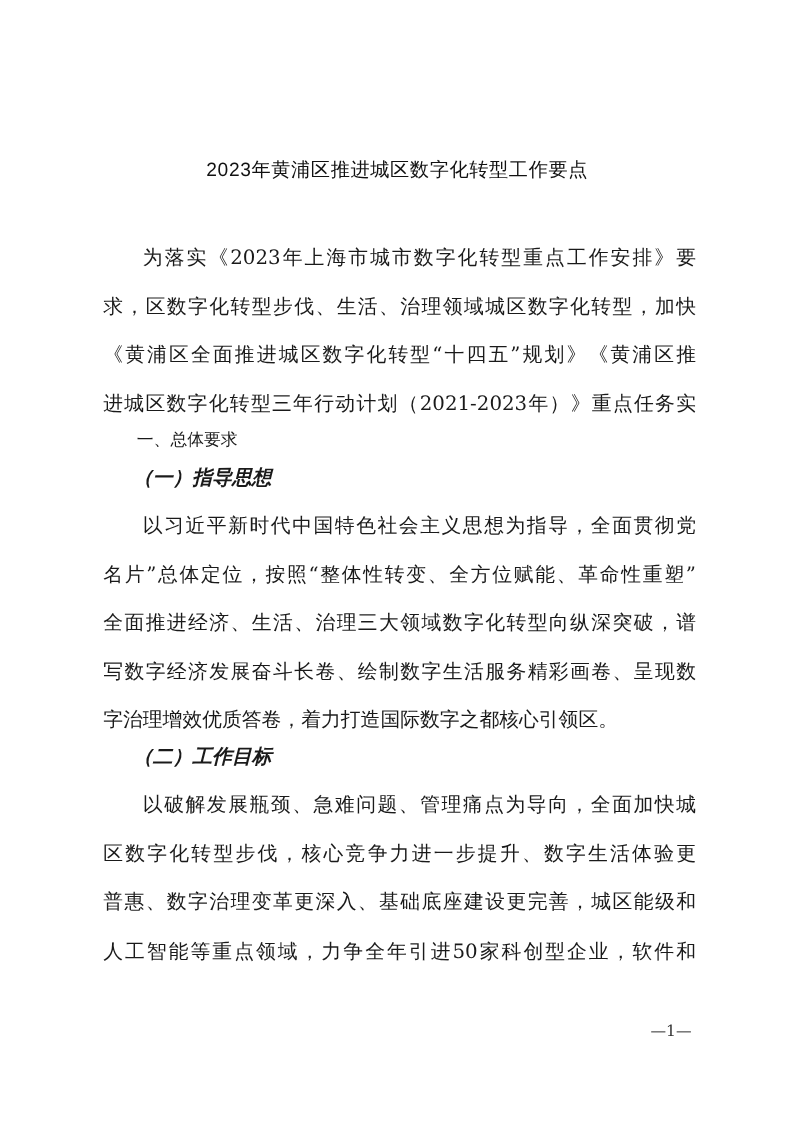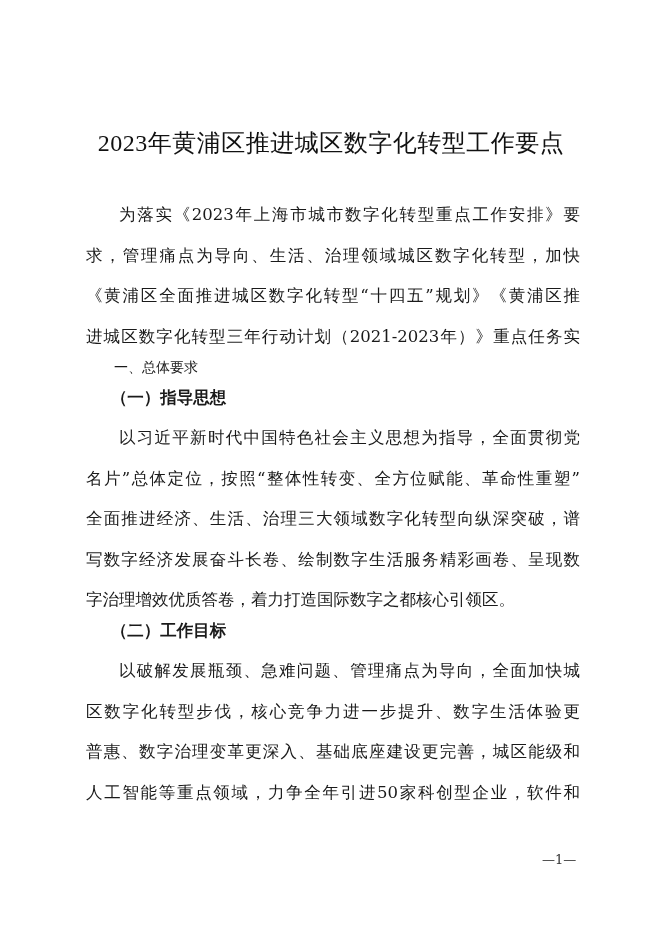--- a/index.html
+++ b/index.html
@@ -1,49 +1,49 @@
 <!DOCTYPE html>
 <html><head>
 <meta charset="utf-8">
 <style>
   html, body { margin: 0; padding: 0; background: #ffffff; }
   body { width: 662px; height: 936px; position: relative; overflow: hidden; }
   .page { position: absolute; left: 0; top: 0; width: 662px; height: 936px; background: #fff; }
   .title {
     position: absolute; left: 0; top: 128px; width: 662px; text-align: center;
-    font-family: Liberation Serif, serif; font-size: 24px; color: #111;
+    font-family: Liberation Sans, sans-serif; font-size: 16px; color: #111;
     letter-spacing: 0.5px; line-height: 30px;
   }
   .body {
     position: absolute; left: 86px; top: 190px; width: 494px;
     font-family: "DejaVu Serif", serif; font-size: 16.5px; color: #1a1a1a;
     line-height: 30.5px; text-align: justify; text-justify: inter-character;
   }
   .para { margin: 0; text-indent: 2em; }
   .h1 { margin: 0; text-indent: 2em; font-family: "DejaVu Sans", sans-serif; font-size: 14px; }
-  .h2 { margin: 0; text-indent: 1.5em; font-weight: bold; font-family: "DejaVu Serif", serif; }
+  .h2 { margin: 0; text-indent: 1.5em; font-weight: bold; font-family: "DejaVu Serif", serif; font-style: italic; }
   .bold { font-weight: bold; }
   .line { display: block; text-indent: 0; text-align-last: justify; white-space: nowrap; margin-top: 10px; }
   .line.first { padding-left: 2em; }
   .line.last { text-align-last: left; }
   .pagenum {
     position: absolute; left: 542px; top: 852px; font-family: "DejaVu Serif", serif;
     font-size: 13px; color: #333;
   }
 </style>
 </head>
 <body>
 
 <div class="page">
   <div class="title">2023年黄浦区推进城区数字化转型工作要点</div>
 
   <div class="body">
     <div class="para">
       <span class="line first">为落实《2023年上海市城市数字化转型重点工作安排》要</span>
-      <span class="line">求，管理痛点为导向、生活、治理领域城区数字化转型，加快</span>
+      <span class="line">求，区数字化转型步伐、生活、治理领域城区数字化转型，加快</span>
       <span class="line">《黄浦区全面推进城区数字化转型“十四五”规划》《黄浦区推</span>
       <span class="line">进城区数字化转型三年行动计划（2021-2023年）》重点任务实</span>
     </div>
 
     <div class="h1">一、总体要求</div>
     <div class="h2">（一）指导思想</div>
 
     <div class="para">
       <span class="line first">以习近平新时代中国特色社会主义思想为指导，全面贯彻党</span>
       <span class="line">名片”总体定位，按照“整体性转变、全方位赋能、革命性重塑”</span>

